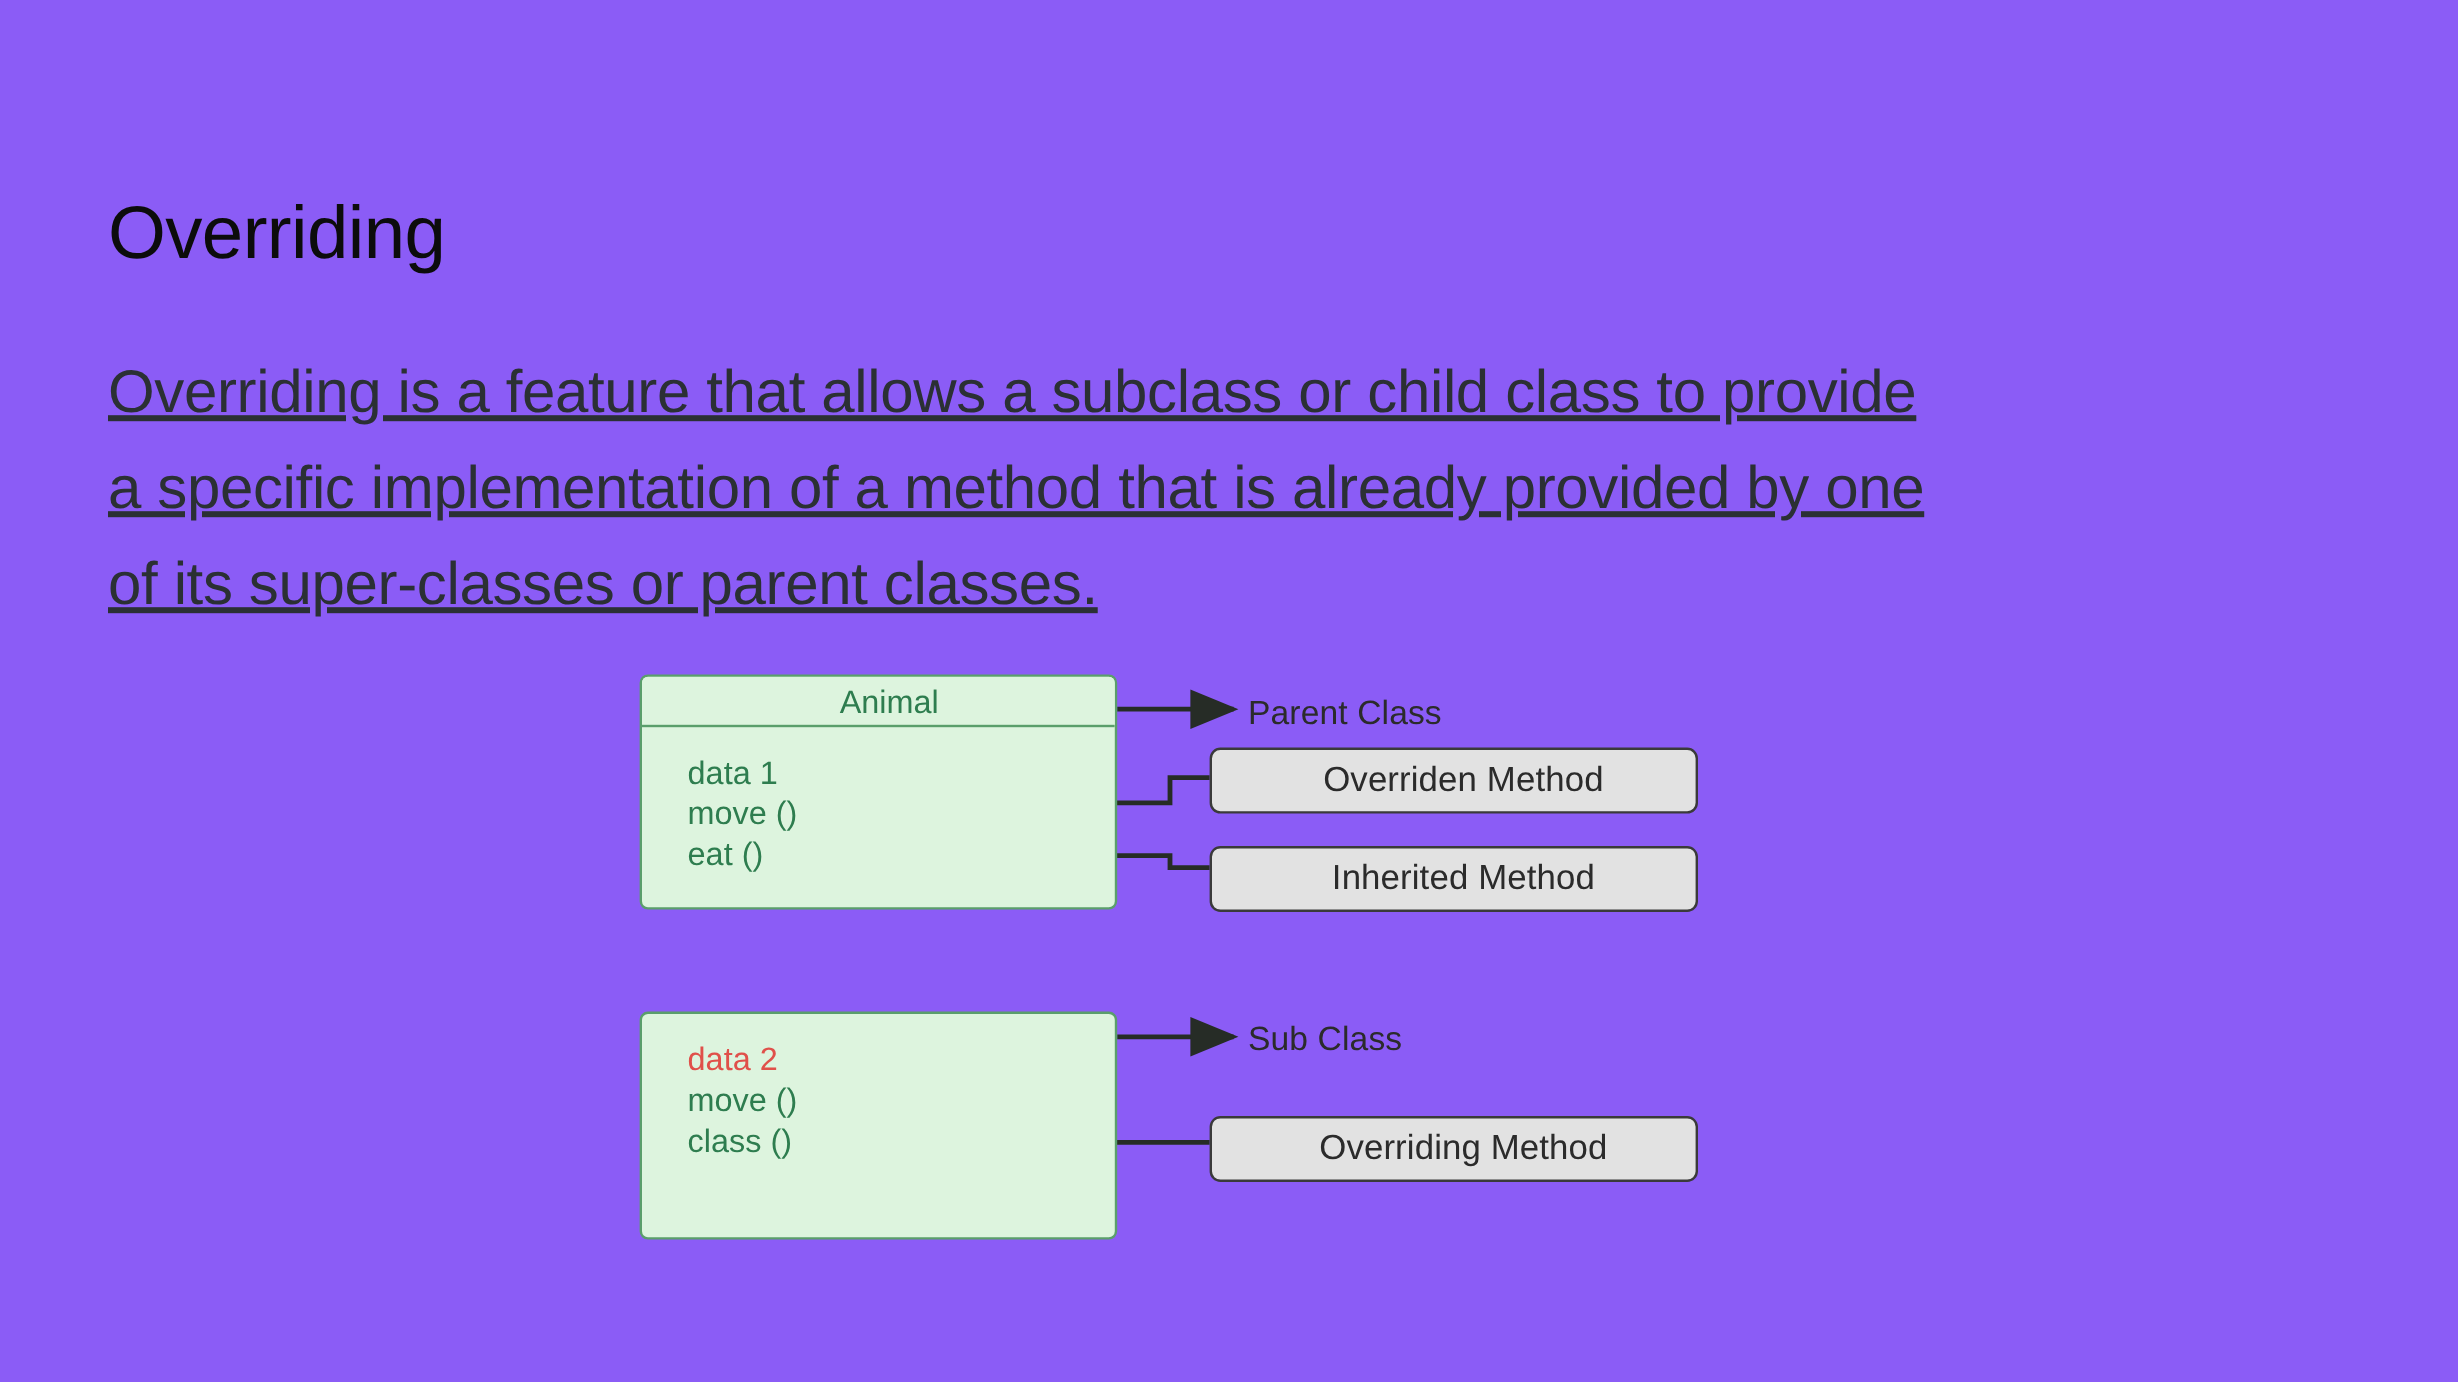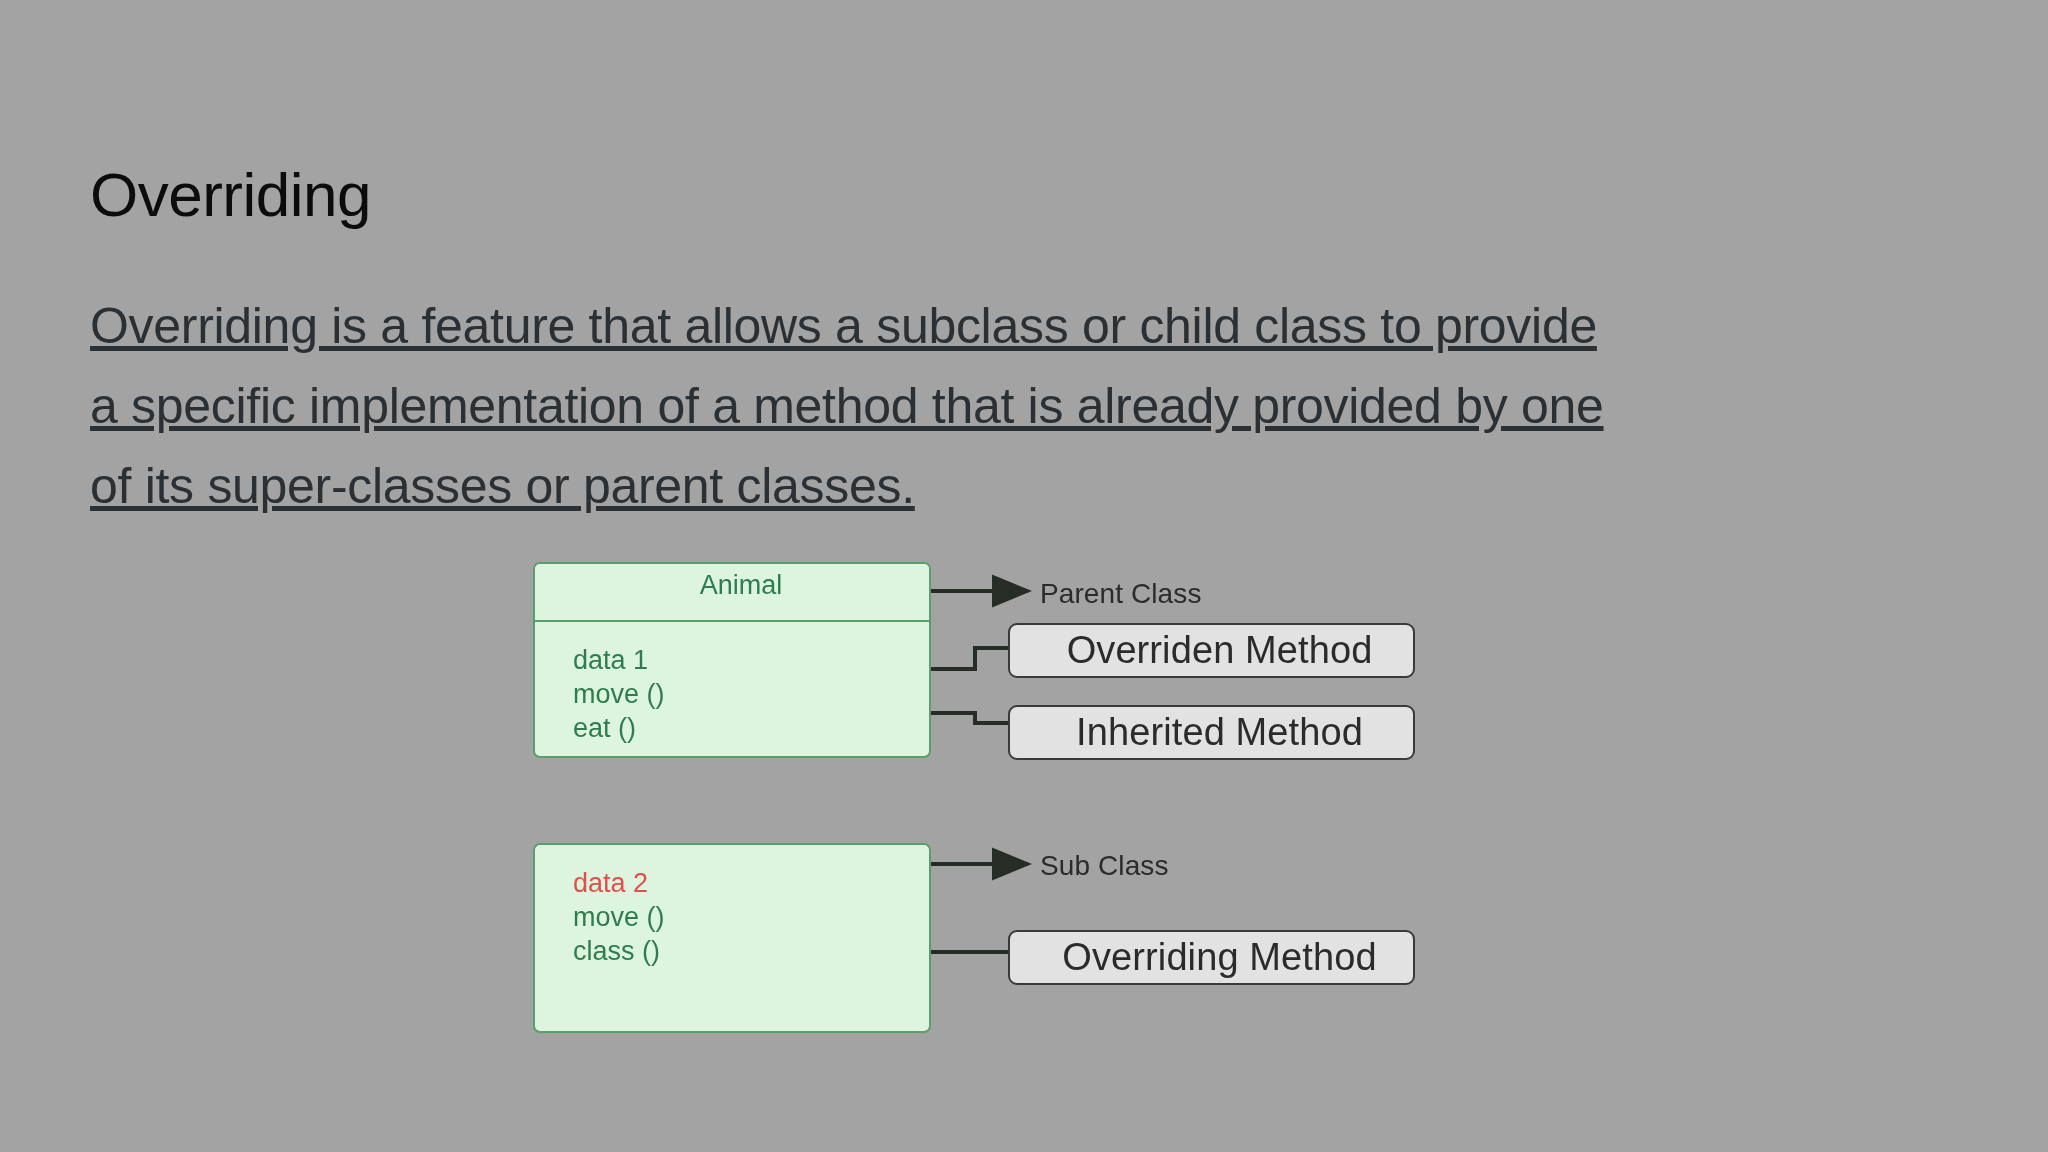--- a/index.html
+++ b/index.html
@@ -13,21 +13,21 @@
     height: 1152px;
     position: relative;
     overflow: hidden;
     font-family: "Liberation Sans", sans-serif;
     -webkit-font-smoothing: antialiased;
   }
 
   .slide {
     position: absolute;
     inset: 0;
-    background: #a3a3a3;
+    background: #8b5cf6;
   }
 
   
   .page-title {
     position: absolute;
     left: 90px;
     top: 122px;
     font-size: 62px;
     line-height: 1.0;
     font-weight: 400;
@@ -65,21 +65,21 @@
   
   .uml-box {
     position: absolute;
     background: #ddf4de;
     border: 2px solid #5a9e6b;
     border-radius: 7px;
     box-sizing: border-box;
     overflow: hidden;
   }
   .uml-header {
-    height: 58px;
+    height: 42px;
     line-height: 42px;
     text-align: center;
     font-size: 27px;
     color: #2e7d4f;
     border-bottom: 2px solid #5a9e6b;
     background: #ddf4de;
     font-weight: 400;
     box-sizing: border-box;
     padding-left: 18px;
   }
@@ -98,21 +98,21 @@
   
   .note-box {
     position: absolute;
     background: #e2e2e2;
     border: 2px solid #3a3a3a;
     border-radius: 9px;
     box-sizing: border-box;
     display: flex;
     align-items: center;
     justify-content: center;
-    font-size: 38px;
+    font-size: 29px;
     color: #2b2b2b;
     letter-spacing: 0.1px;
     white-space: nowrap;
     padding-left: 16px;
   }
 
   
   .plain-label {
     position: absolute;
     font-size: 28px;

